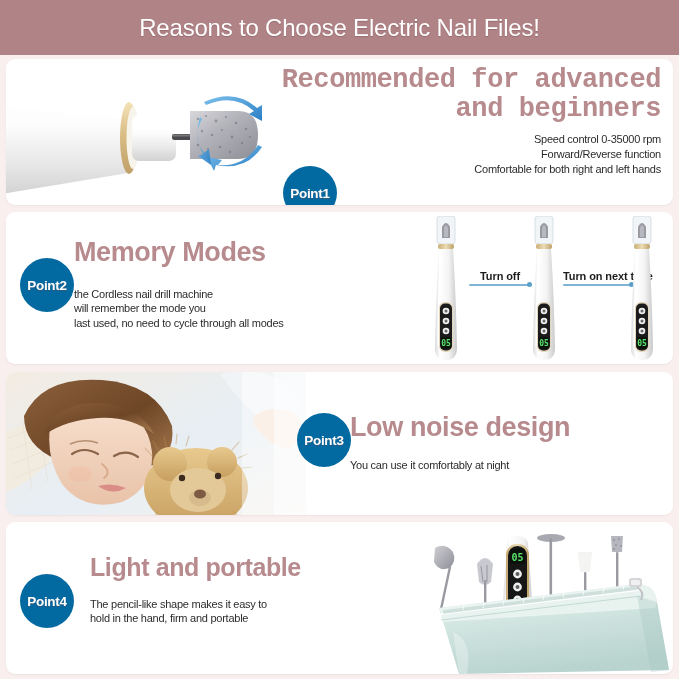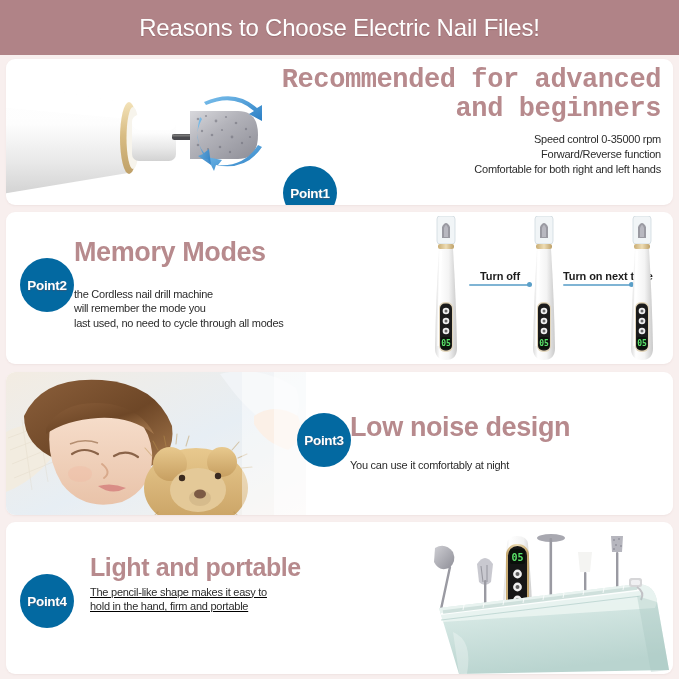--- a/index.html
+++ b/index.html
@@ -123,21 +123,21 @@
   #p3-headline { font-size: 27px; }
   #p3-body { margin-top: 16px; }
 
   
   #p4-text {
     position: absolute;
     left: 84px; top: 32px;
     z-index: 5;
   }
   #p4-headline { font-size: 25px; }
-  #p4-body { margin-top: 4px; text-decoration: underline; }
+  #p4-body { margin-top: 16px; }
 
   
   .p1-art {
     position: absolute;
     left: 0; top: 0;
     width: 270px; height: 146px;
     z-index: 1;
   }
 
   

